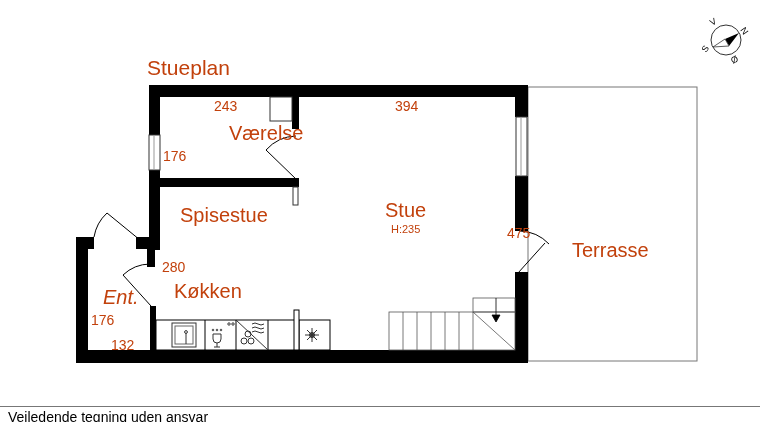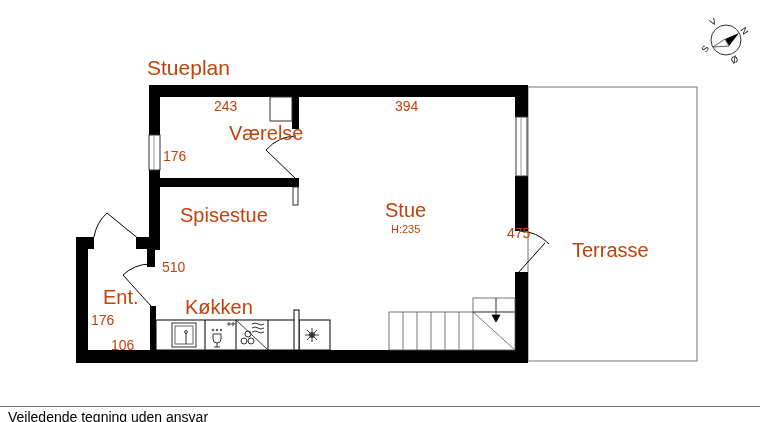--- a/index.html
+++ b/index.html
@@ -154,23 +154,23 @@
 <div class="lbl dim" style="left:214px; top:98px;">243</div>
 <div class="lbl dim" style="left:163px; top:148px;">176</div>
 
 <div class="lbl dim" style="left:395px; top:98px;text-align:center;">394</div>
 <div class="lbl room" style="left:385px; top:199px;">Stue</div>
 <div class="lbl sub" style="left:391px; top:223px;">H:235</div>
 <div class="lbl dim" style="left:507px; top:225px;">475</div>
 
 <div class="lbl room" style="left:180px; top:204px;">Spisestue</div>
 
-<div class="lbl room" style="left:185px; top:280px;margin-top:16px;">Køkken</div>
-<div class="lbl dim" style="left:162px; top:259px;">510</div>
+<div class="lbl room" style="left:174px; top:280px;">Køkken</div>
+<div class="lbl dim" style="left:162px; top:259px;">280</div>
 
-<div class="lbl room" style="left:103px; top:286px;">Ent.</div>
+<div class="lbl room" style="left:103px; top:286px;font-style:italic;">Ent.</div>
 <div class="lbl dim" style="left:91px; top:312px;">176</div>
-<div class="lbl dim" style="left:111px; top:337px;">106</div>
+<div class="lbl dim" style="left:111px; top:337px;">132</div>
 
 <div class="lbl room" style="left:572px; top:207px;margin-top:32px;">Terrasse</div>
 
 <div class="footer-line"></div>
 <div class="footer">Vejledende tegning uden ansvar</div>
 
 </body></html>

